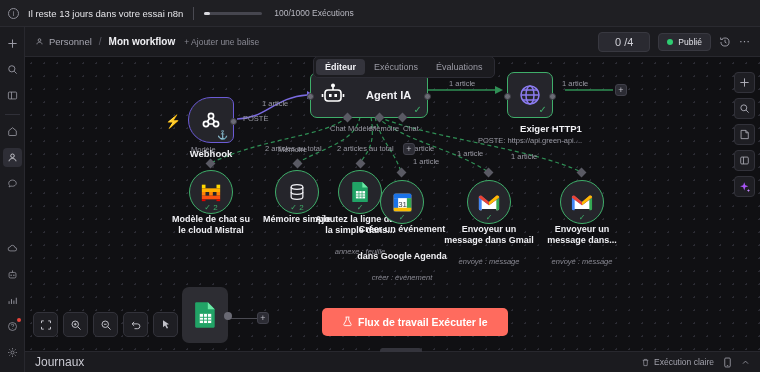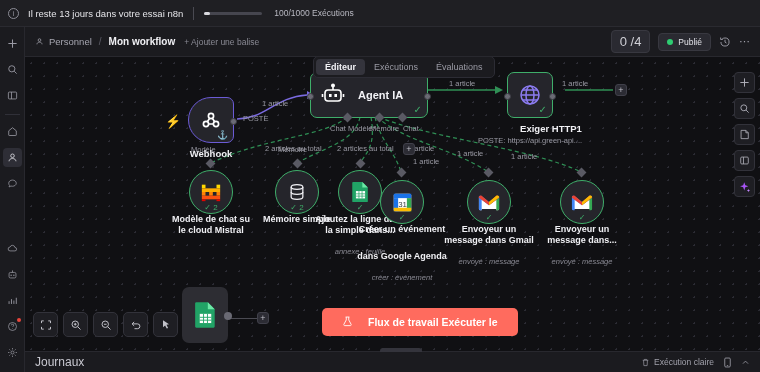--- a/index.html
+++ b/index.html
@@ -58,21 +58,21 @@
     background: #1b1b1f; border-bottom: 1px solid #28282e;
     display: flex; align-items: center; padding: 0 10px; z-index: 25;
   }
   .crumb { display: flex; align-items: center; gap: 5px; color: #a6a6b0; font-size: 9.5px; cursor: pointer; }
   .crumb-slash { color: #5a5a64; font-size: 10px; margin: 0 7px; }
   .crumb-current { color: #f0f0f4; font-size: 10px; font-weight: bold; cursor: pointer; }
   .add-tag { color: #8a8a94; font-size: 8.5px; margin-left: 9px; cursor: pointer; }
   .header-right { margin-left: auto; display: flex; align-items: center; gap: 8px; }
   .counter-pill {
     background: #2a2a31; border: 1px solid #383840; border-radius: 4px;
-    color: #cfcfd6; font-size: 13px; padding: 3px 8px; cursor: pointer;
+    color: #cfcfd6; font-size: 11px; padding: 3px 16px; cursor: pointer;
   }
   .publish-pill {
     display: flex; align-items: center; gap: 5px;
     background: #2a2a31; border: 1px solid #383840; border-radius: 4px;
     color: #e2e2e8; font-size: 8.5px; padding: 3px 8px; cursor: pointer;
   }
   .green-dot { width: 6px; height: 6px; border-radius: 50%; background: #2ecc71; }
   .hdr-icon { color: #a0a0aa; font-size: 11px; cursor: pointer; display: flex; align-items: center; }
 
   
@@ -96,21 +96,21 @@
   
   .node { position: absolute; z-index: 10; }
   .node-box {
     width: 46px; height: 46px; background: #25252b; border: 1.5px solid #6b5bd6;
     border-radius: 7px; display: flex; align-items: center; justify-content: center;
     position: relative; cursor: pointer;
   }
   .node-box.webhook { border-radius: 23px 7px 7px 23px; }
   .node-box.agent {
     width: 118px; height: 46px; border-color: #3fae6a; background: #25252b;
-    justify-content: flex-start; padding-left: 10px; gap: 13px;
+    justify-content: flex-start; padding-left: 10px; gap: 21px;
   }
   .node-box.green { border-color: #3fae6a; }
   .node-label { color: #f0f0f4; font-size: 9.5px; font-weight: bold; text-align: center; margin-top: 5px; }
   .node-sublabel { color: #9a9aa4; font-size: 7.5px; text-align: center; margin-top: 2px; }
   .agent-title { color: #f2f2f6; font-size: 11px; font-weight: bold; }
   .node-check { position: absolute; right: 5px; bottom: 2px; color: #3fae6a; font-size: 10px; }
   .port {
     position: absolute; width: 7px; height: 7px; border-radius: 50%;
     background: #6a6a74; border: 1px solid #3b3b43; cursor: pointer;
   }
@@ -164,21 +164,21 @@
   .drag-port { position: absolute; right: -4px; top: 25px; width: 8px; height: 8px; border-radius: 50%; background: #6a6a74; }
   .drag-line { position: absolute; left: 203px; bottom: 32px; width: 30px; height: 1px; background: #4a4a52; z-index: 23; }
   .drag-plus {
     position: absolute; left: 232px; bottom: 27px; width: 12px; height: 12px; background: #2c2c34;
     border: 1px solid #40404a; border-radius: 3px; color: #bdbdc6; font-size: 9px; line-height: 10px;
     text-align: center; z-index: 23; cursor: pointer;
   }
 
   
   .exec-btn {
-    position: absolute; left: 297px; bottom: 15px; display: flex; align-items: flex-start; gap: 15px;
+    position: absolute; left: 297px; bottom: 15px; display: flex; align-items: flex-start; gap: 5px;
     background: #ff6b5e; color: #fff; font-size: 10.5px; font-weight: bold;
     border: none; border-radius: 5px; padding: 8px 20px; cursor: pointer; z-index: 24;
   }
 
   
   .statusbar {
     position: absolute; left: 25px; bottom: 0; width: 735px; height: 21px;
     background: #1b1b1f; border-top: 1px solid #28282e;
     display: flex; align-items: center; padding: 0 10px; z-index: 30;
   }

